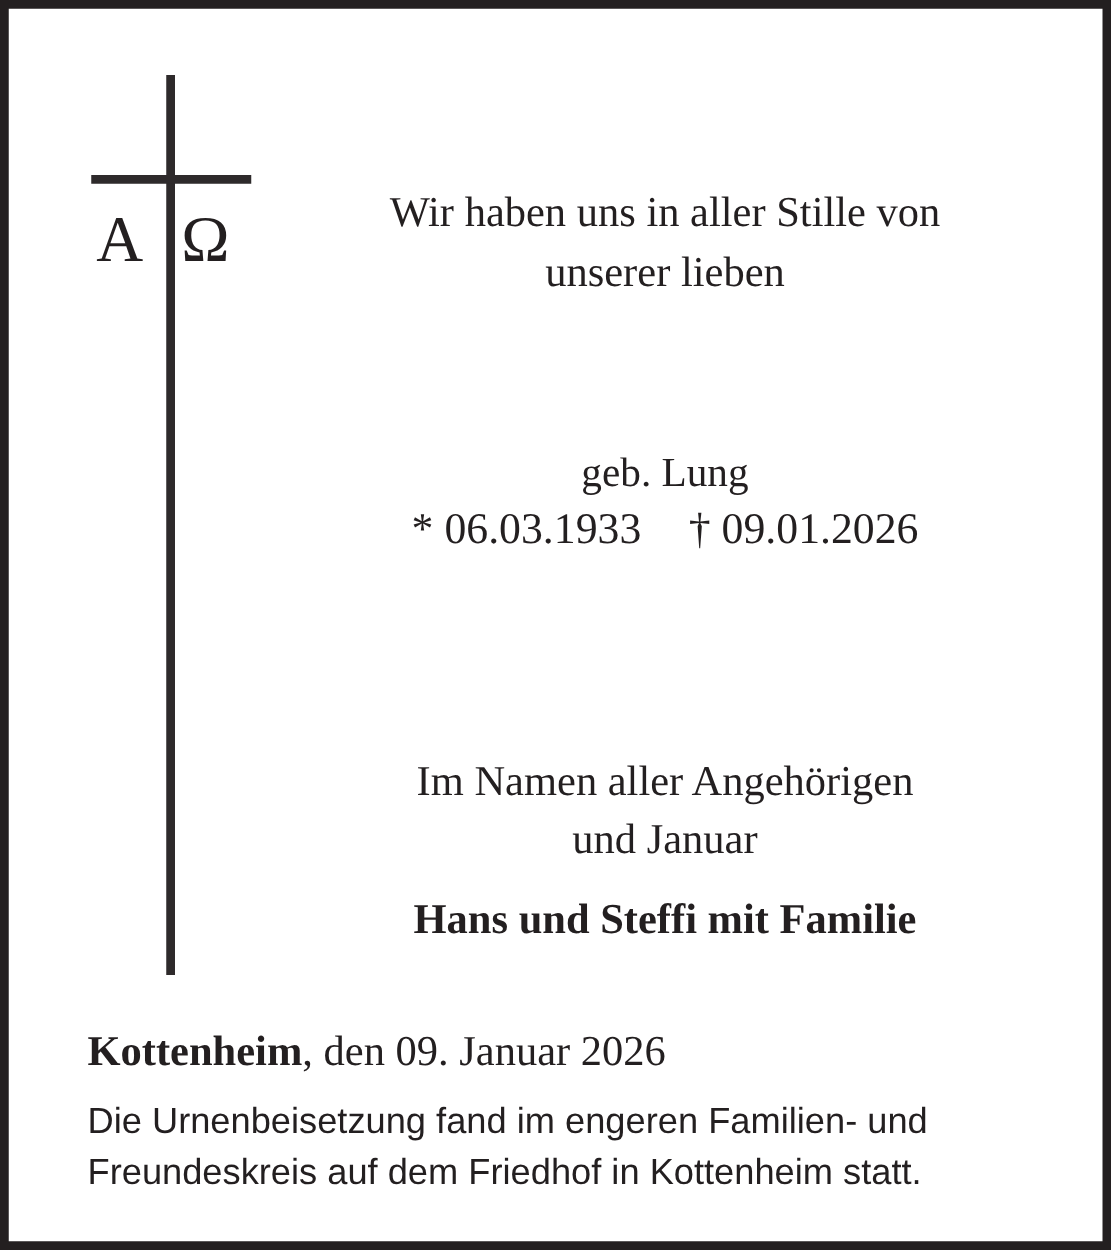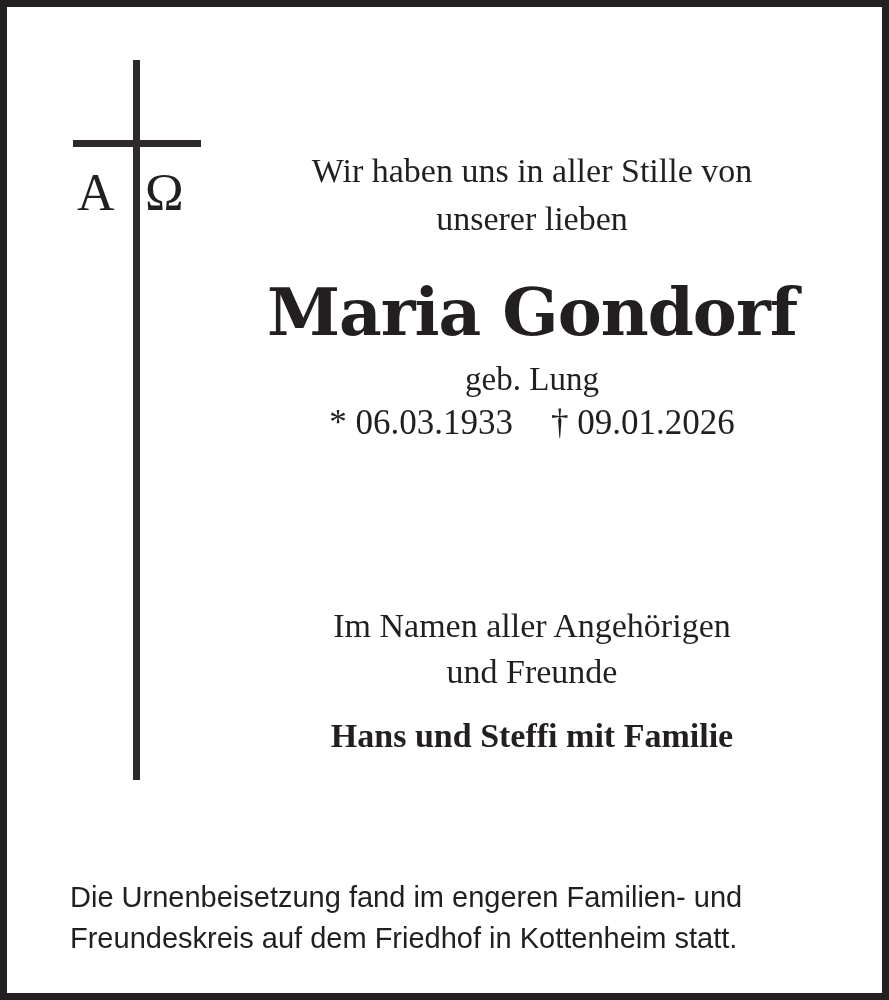--- a/index.html
+++ b/index.html
@@ -42,37 +42,39 @@
     <span class="alpha">A</span>
     <span class="omega">Ω</span>
   </div>
 
 
   <div class="center intro">
     <div>Wir haben uns in aller Stille von</div>
     <div>unserer lieben</div>
   </div>
 
-  <div class="center name">Maria Gondorf</div>
 
   <div class="center birth">geb. Lung</div>
 
   <div class="center dates">
     <span>*</span>
     <span>06.03.1933</span><span class="sep"></span><span>†</span>
     <span>09.01.2026</span>
   </div>
 
 
   <div class="center names-intro">
     <div>Im Namen aller Angehörigen</div>
-    <div>und Freunde</div>
+    <div>und Januar</div>
   </div>
 
   <div class="center family">Hans und Steffi mit Familie</div>
 
+  <div class="place">
+    <b>Kottenheim</b><span>, den 09. Januar 2026</span>
+  </div>
 
   <div class="note">
     <div>Die Urnenbeisetzung fand im engeren Familien- und</div>
     <div>Freundeskreis auf dem Friedhof in Kottenheim statt.</div>
   </div>
 
 </div>
 
 </body></html>

